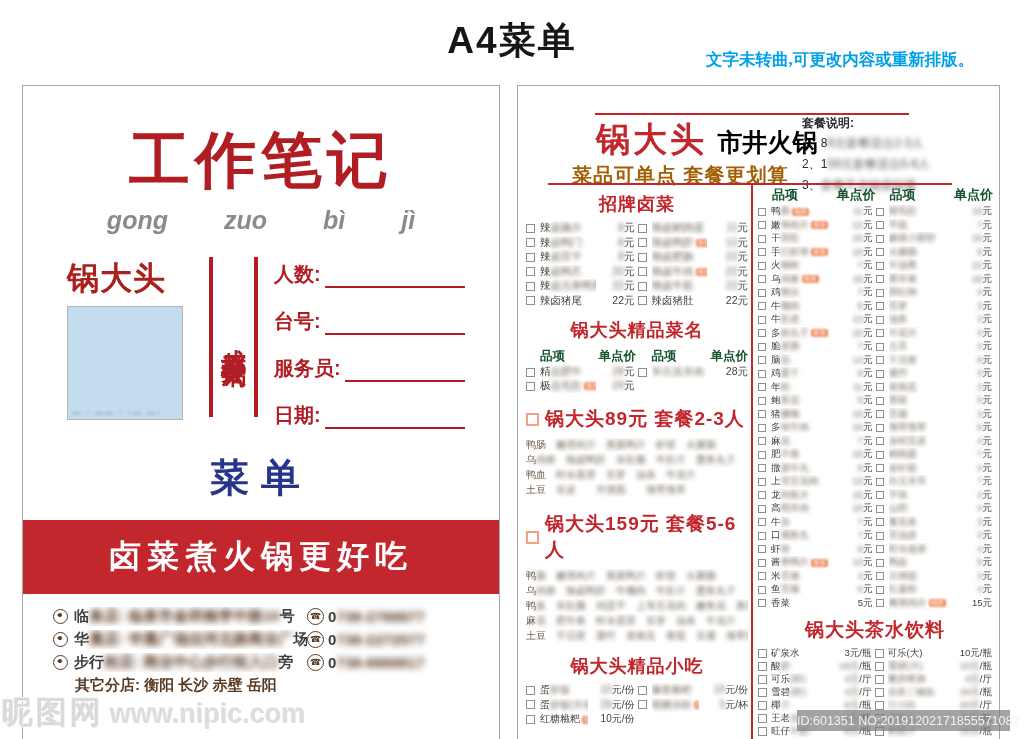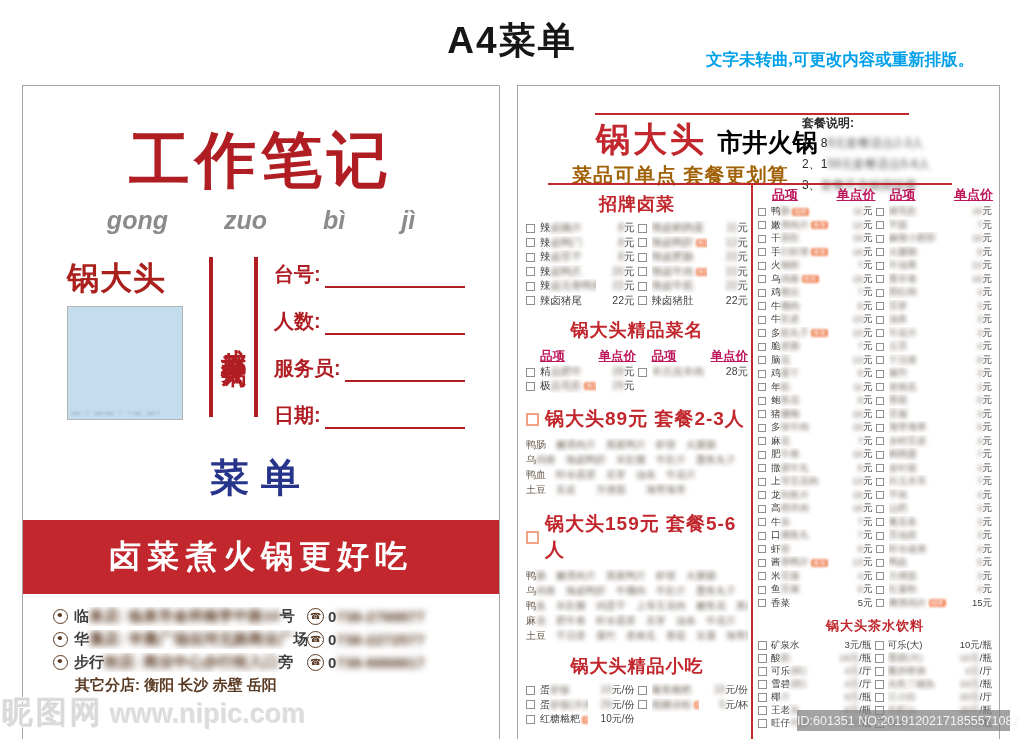--- a/index.html
+++ b/index.html
@@ -71,34 +71,34 @@
   .chk{width:9px;height:9px;border:1px solid #8f8f8f;display:inline-block;box-sizing:border-box;}
   .nm{white-space:nowrap;overflow:hidden;}
   .pr{text-align:right;white-space:nowrap;}
   .bl{filter:blur(2px);color:#6f6255;}
   .cl{color:#3f3f3f;}
   .tag{display:inline-block;background:#f08a5f;color:#fff;font-size:6.5px;line-height:8px;
        padding:0 2px;border-radius:2px;margin-left:2px;vertical-align:middle;filter:blur(0.8px);}
   .tag:empty{display:none;}
   .colhead{color:#c1272d;font-weight:bold;font-size:12.5px;height:18px;}
   .colhead .chk{visibility:hidden;}
-  .colhead .nm,.colhead .pr{color:#be185d;overflow:visible;text-decoration:underline;}
+  .colhead .nm,.colhead .pr{color:#14532d;overflow:visible;}
   .sig .mrow{height:14.5px;font-size:10.5px;}
   .prem .mrow{height:14px;font-size:10.5px;}
   .sethead{display:flex;align-items:center;gap:6px;margin:13px 0 6px;color:#c1272d;
            font-size:19px;font-weight:bold;letter-spacing:1px;}
   .chk.orange{width:13px;height:13px;border:2px solid #f2a285;flex:0 0 auto;}
   .setline{font-size:10px;color:#6b5d4f;height:15px;white-space:nowrap;overflow:hidden;}
   .setline .cl{color:#6b5d4f;}
   .setline .bl{filter:blur(2.2px);}
   .snack .mrow{height:14.5px;font-size:10px;grid-template-columns:11px 1fr 44px 11px 1fr 46px;}
   .main .mrow{height:13.5px;font-size:9.5px;grid-template-columns:10px 1fr 36px 10px 1fr 38px;}
   .main .chk{width:8px;height:8px;}
   .colhead.rh{font-size:13px;height:20px;}
-  .drinks-title{font-size:13px;margin:7px 0 4px;}
+  .drinks-title{font-size:19px;margin:7px 0 4px;}
   .drink .mrow{height:13px;font-size:9.5px;grid-template-columns:10px 1fr 46px 10px 1fr 50px;}
   
   .wm-left{position:absolute;left:2px;top:692px;display:flex;align-items:baseline;gap:6px;font-weight:bold;}
   .wm-logo{font-size:31px;letter-spacing:3px;color:rgba(195,195,195,0.6);
            text-shadow:1px 1px 0 #fff,-1px -1px 0 #eee;}
   .wm-url{font-size:27px;color:rgba(205,205,205,0.65);text-shadow:1px 1px 0 #fff,-1px -1px 0 #eee;}
   .wm-idbar{position:absolute;left:797px;top:710px;width:213px;height:21px;
             background:rgba(128,128,128,0.72);color:#f2f2f2;font-size:12.5px;line-height:23px;
             text-align:center;white-space:nowrap;}
 </style>
@@ -126,26 +126,26 @@
         <div class="lp-brand">锅大头</div>
         <div class="lp-qr">
             <i class="qrb">— · —— · ·— —·</i>
           </div>
       </div>
       <div class="lp-vert">
           <span>成都市井火锅</span>
         </div>
       <div class="lp-form">
   <div class="frow">
+    <span class="flabel">人数:</span>
+    <span class="fline"></span>
+  </div>
+
+  <div class="frow">
     <span class="flabel">台号:</span>
-    <span class="fline"></span>
-  </div>
-
-  <div class="frow">
-    <span class="flabel">人数:</span>
     <span class="fline"></span>
   </div>
 
   <div class="frow">
     <span class="flabel">服务员:</span>
     <span class="fline"></span>
   </div>
 
   <div class="frow">
     <span class="flabel">日期:</span>

